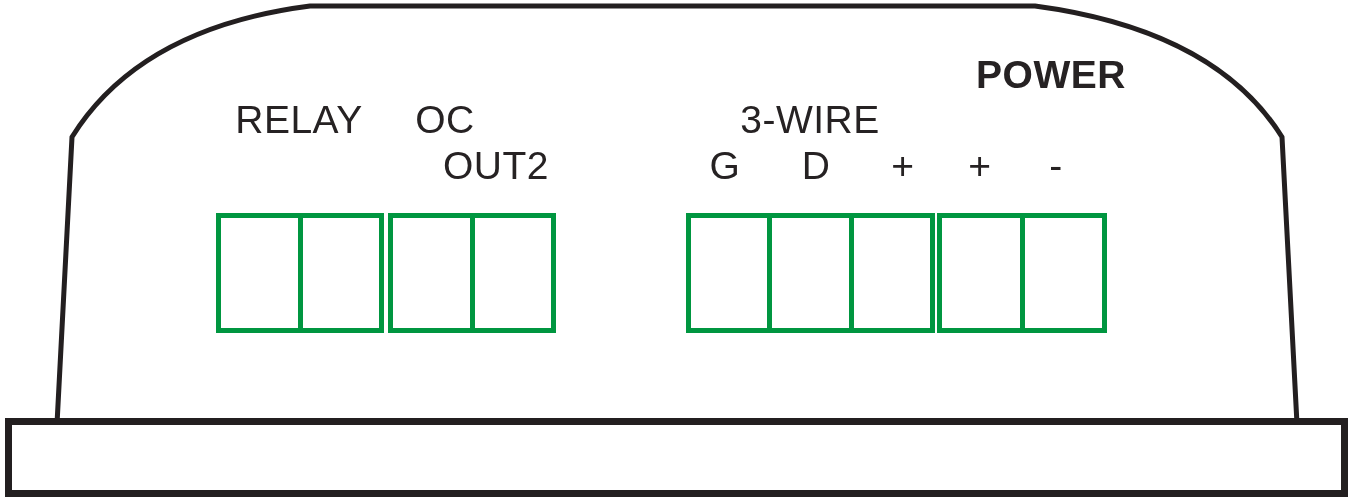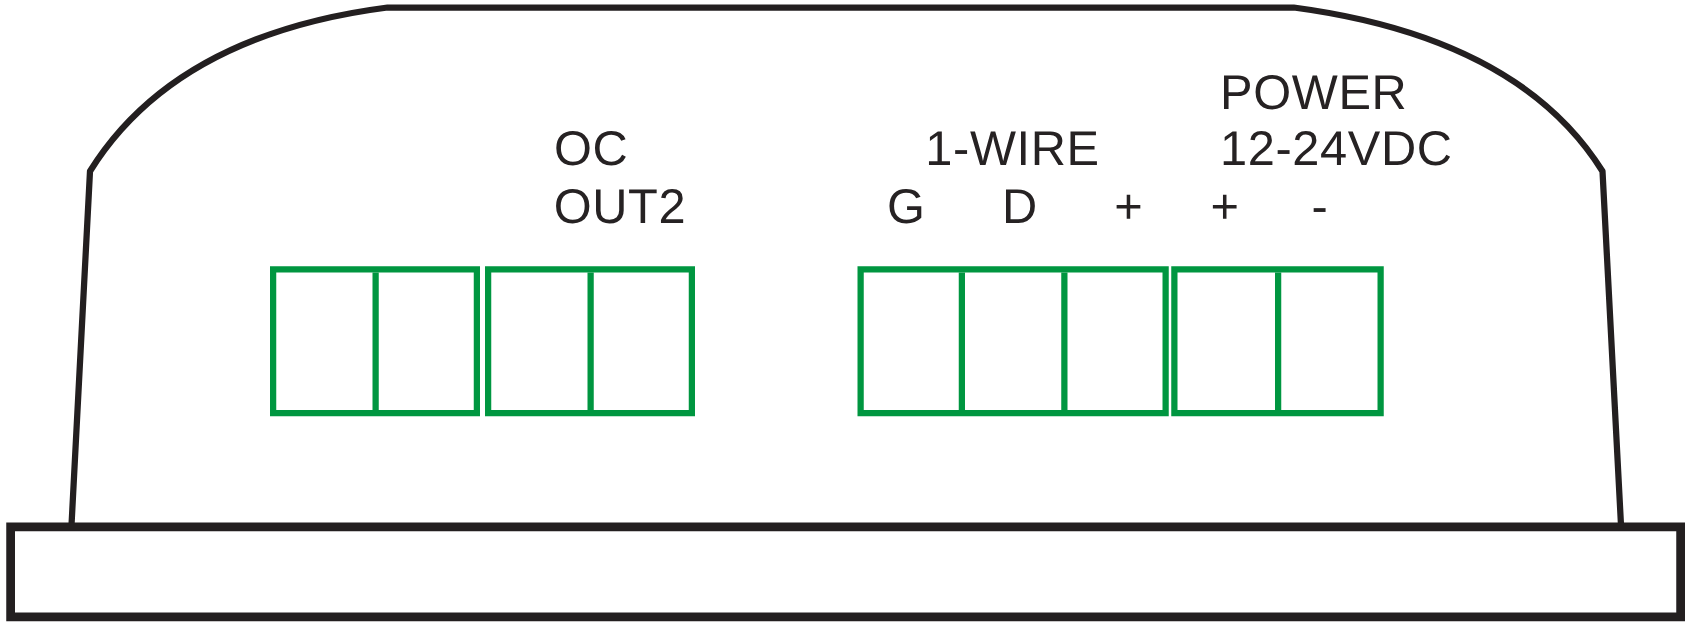--- a/index.html
+++ b/index.html
@@ -55,21 +55,21 @@
   .b4{ left:937px; width:170px; }
   .lbl{
     position:absolute;
     transform:translateX(-50%);
     color:var(--ink);
     font-size:39px;
     line-height:39px;
     white-space:nowrap;
     letter-spacing:0.5px;
   }
-  .row-power{ top:55px; }
+  .row-power{ top:55px;font-weight:bold; }
   .row1{ top:100px; }
   .row2{ top:146px; }
 </style>
 </head>
 <body>
 
 <div class="stage">
 
   <svg width="1355" height="503" viewBox="0 0 1355 503" aria-hidden="true">
     <path class="shell" d="M 57 424 L 72 137 Q 140 28 310 6 L 1035 6 Q 1215 30 1282 137 L 1297 424"></path>
@@ -87,27 +87,27 @@
   <div class="tblock b3">
     <div class="cell"></div>
     <div class="cell"></div>
     <div class="cell"></div>
   </div>
   <div class="tblock b4">
     <div class="cell"></div>
     <div class="cell"></div>
   </div>
 
+  <div class="lbl row1" style="left:299px">RELAY</div>
 
-  <div class="lbl row1" style="left:473px">OC</div>
+  <div class="lbl row1" style="left:445px">OC</div>
   <div class="lbl row2" style="left:496px">OUT2</div>
 
-  <div class="lbl row1" style="left:810px">1-WIRE</div>
+  <div class="lbl row1" style="left:810px">3-WIRE</div>
   <div class="lbl row2" style="left:725px">G</div>
   <div class="lbl row2" style="left:816px">D</div>
   <div class="lbl row2" style="left:903px">+</div>
 
   <div class="lbl row-power" style="left:1051px">POWER</div>
-  <div class="lbl row1" style="left:1069px">12-24VDC</div>
   <div class="lbl row2" style="left:980px">+</div>
   <div class="lbl row2" style="left:1056px">-</div>
 
 </div>
 
 </body></html>

